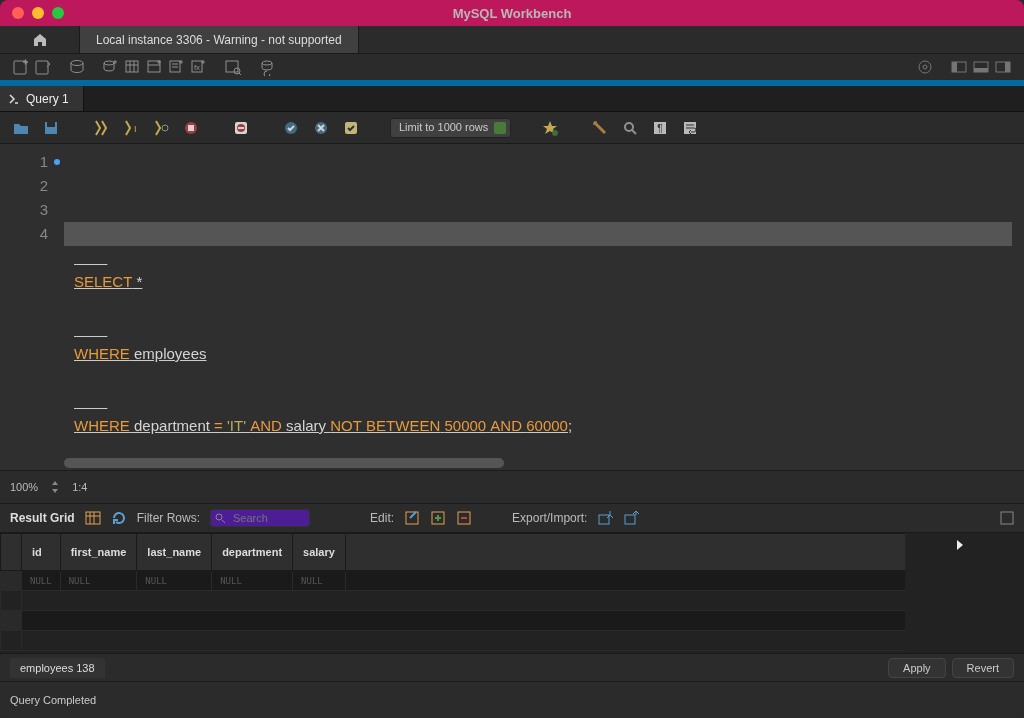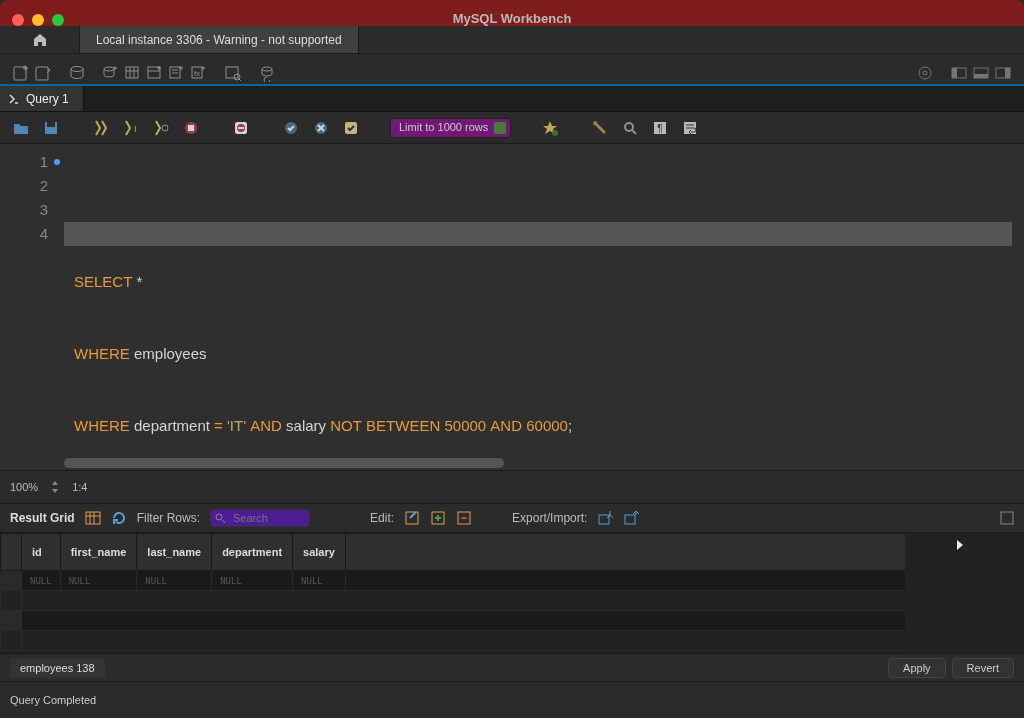--- a/index.html
+++ b/index.html
@@ -1,48 +1,48 @@
 <!DOCTYPE html>
 <html><head>
 <meta charset="utf-8">
 <style>
 * { margin: 0; padding: 0; box-sizing: border-box; font-family: -apple-system, "Helvetica Neue", Arial, sans-serif; }
 body { background: #2b2b2b; width: 1024px; height: 718px; overflow: hidden; color: #ccc; font-size: 12px; user-select: none; }
 .window { width: 1024px; height: 718px; background: #2b2b2b; border-radius: 8px; overflow: hidden; display: flex; flex-direction: column; }
-.titlebar { height: 26px; background: #7f1d1d; display: flex; align-items: flex-end; position: relative; }
+.titlebar { height: 26px; background: #be185d; display: flex; align-items: center; position: relative; }
 .traffic { display: flex; gap: 8px; margin-left: 12px; }
 .dot { width: 12px; height: 12px; border-radius: 50%; }
 .dot.red { background: #ff5f57; }
 .dot.yellow { background: #febc2e; }
 .dot.green { background: #28c840; }
 .title { position: absolute; left: 0; right: 0; text-align: center; font-size: 13px; font-weight: 600; color: #b8b8b8; }
 .tabbar { height: 28px; background: #2b2b2b; display: flex; align-items: stretch; border-bottom: 1px solid #1a1a1a; }
 .hometab { width: 80px; display: flex; align-items: center; justify-content: center; border-right: 1px solid #1a1a1a; }
 .conntab { padding: 0 16px; display: flex; align-items: center; background: #404040; border-right: 1px solid #1a1a1a; font-size: 12px; color: #ddd; }
-.maintoolbar { height: 32px; background: #2b2b2b; display: flex; align-items: flex-end; padding: 0 10px; gap: 0; border-bottom: 2px solid #0369a1; }
+.maintoolbar { height: 32px; background: #2b2b2b; display: flex; align-items: center; padding: 0 10px; gap: 0; border-bottom: 6px solid #0369a1; }
 .tbicon { width: 22px; height: 22px; display: flex; align-items: center; justify-content: center; opacity: 0.8; }
 .tbspacer { width: 12px; }
 .flexfill { flex: 1; }
 .querytabbar { height: 26px; background: #1f1f1f; display: flex; align-items: stretch; border-bottom: 1px solid #111; }
 .querytab { background: #333; padding: 0 14px 0 8px; display: flex; align-items: center; gap: 6px; font-size: 12px; color: #eee; border-right: 1px solid #111; }
 .querytoolbar { height: 32px; background: #2b2b2b; display: flex; align-items: center; padding: 0 10px; gap: 8px; border-bottom: 1px solid #1a1a1a; }
-.limitsel { background: #701a75; border: 1px solid #222; color: #ccc; font-size: 11px; padding: 2px 22px 2px 8px; border-radius: 3px; height: 20px; position: relative; }
+.limitsel { background: #404040; border: 1px solid #222; color: #ccc; font-size: 11px; padding: 2px 22px 2px 8px; border-radius: 3px; height: 20px; position: relative; }
 .limitsel::after { content: ""; position: absolute; right: 4px; top: 3px; width: 12px; height: 12px; background: #4a7a3a; border-radius: 2px; }
 .editor { flex: 1; background: #2f2f2f; display: flex; font-family: "SF Mono", Menlo, Consolas, monospace; font-size: 15px; position: relative; overflow: hidden; }
 .gutter { width: 64px; background: #2f2f2f; text-align: right; padding: 6px 16px 6px 6px; color: #888; line-height: 24px; border-right: none; }
 .gutter .ln { height: 24px; position: relative; }
 .bluedot { width: 6px; height: 6px; background: #4aa0ff; border-radius: 50%; position: absolute; right: -12px; top: 9px; }
 .code { flex: 1; padding: 6px 10px; line-height: 24px; white-space: pre; position: relative; }
 .kw { color: #e89a3c; font-weight: 500; }
 .str { color: #b8b05a; }
 .num { color: #e89a3c; }
 .op { color: #e89a3c; }
 .ident { color: #d4d4d4; }
 .curline { position: absolute; left: 0; right: 12px; height: 24px; background: #555; top: 78px; z-index: 0; }
-.codecontent { position: relative; z-index: 1; }
+.codecontent { position: relative; z-index: 1; text-decoration: underline; }
 .watermark { position: absolute; left: 50%; top: 380px; transform: translate(-50%, -50%); font-size: 68px; font-weight: 700; color: #3a3a6a; opacity: 0.9; letter-spacing: -1px; pointer-events: none; font-family: Arial, sans-serif; white-space: nowrap; }
 .hscroll { position: absolute; bottom: 2px; left: 64px; width: 440px; height: 10px; background: #555; border-radius: 5px; }
 .statusrow { height: 20px; background: #2b2b2b; display: flex; align-items: center; padding: 16px 10px; gap: 12px; font-size: 11px; color: #bbb; border-top: 1px solid #1a1a1a; }
 .resultbar { height: 30px; background: #2b2b2b; display: flex; align-items: center; padding: 0 10px; gap: 10px; font-size: 12px; font-weight: 600; color: #ddd; border-top: 1px solid #1a1a1a; border-bottom: 1px solid #1a1a1a; }
 .searchinp { background: #4c1d95; border: 1px solid #333; color: #888; font-size: 11px; padding: 2px 6px 2px 22px; border-radius: 3px; width: 100px; height: 18px; }
 .resultarea { height: 120px; background: #222; display: flex; }
 .gridwrap { flex: 1; overflow: auto; }
 .gridtable { border-collapse: collapse; }
 .gridtable th { background: #2f2f2f; color: #ddd; font-size: 11px; font-weight: 600; text-align: left; padding: 12px 10px; border: 1px solid #1a1a1a; height: 24px; }
 .gridtable td { background: #1a1a1a; color: #555; font-size: 9px; padding: 4px 8px; border: 1px solid #2a2a2a; height: 20px; font-family: monospace; }

